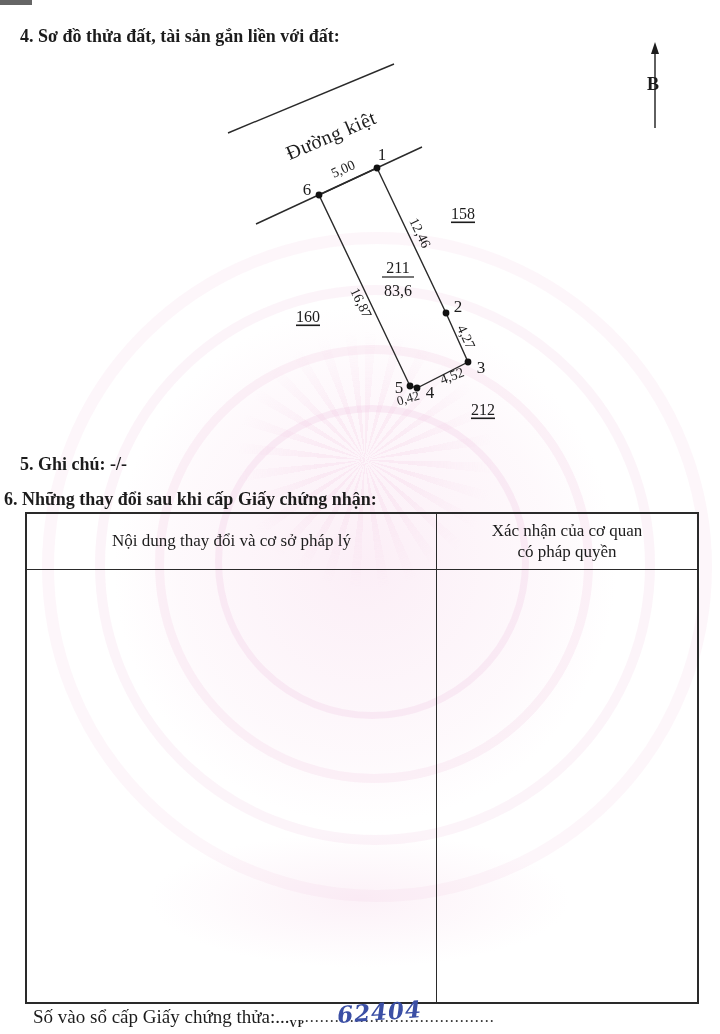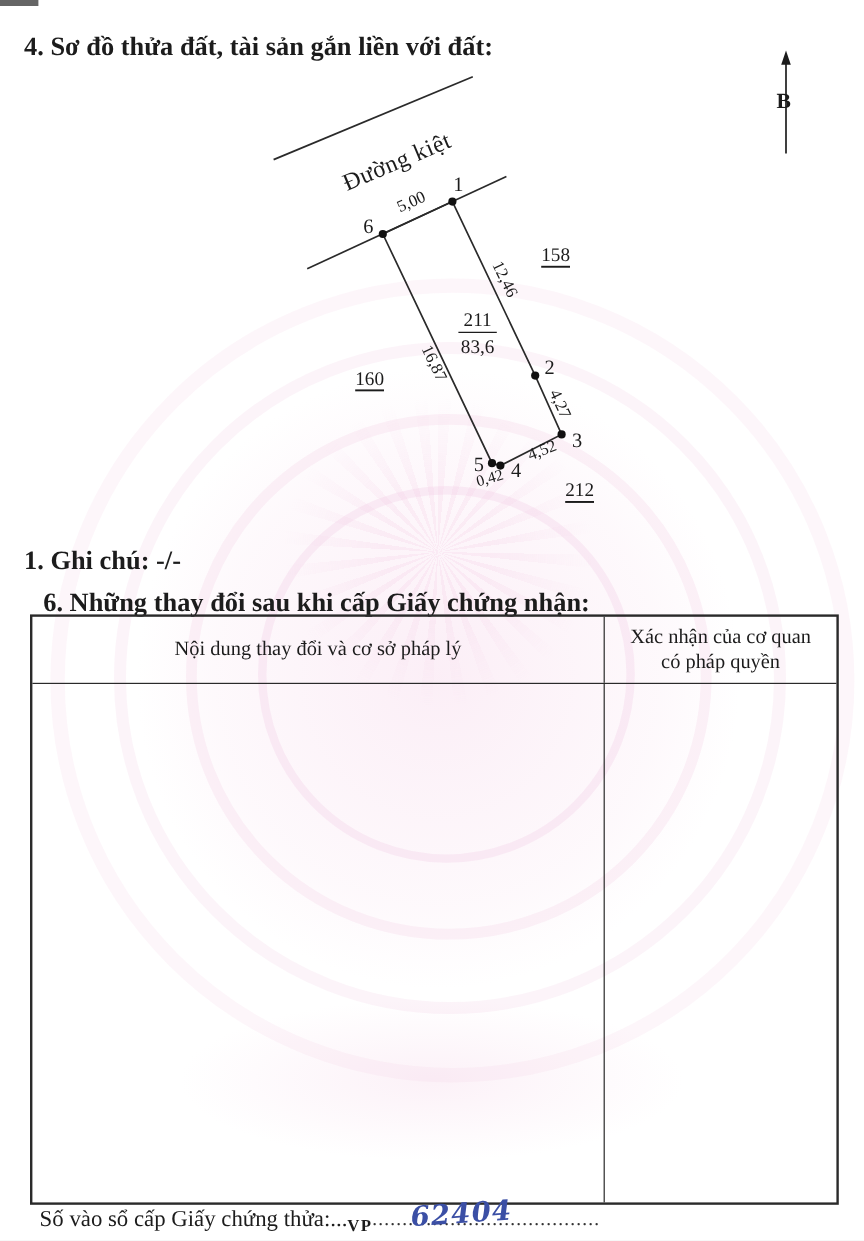--- a/index.html
+++ b/index.html
@@ -28,52 +28,52 @@
   .wm-r4{left:42px;top:232px;width:646px;height:646px;border-width:12px;border-color:rgba(243,203,227,.18);}
   .wm-burst{
     left:235px;top:330px;width:260px;height:260px;border-radius:50%;opacity:.55;
     background:repeating-conic-gradient(rgba(243,200,226,.40) 0deg 5deg,rgba(243,200,226,0) 5deg 13deg);
     -webkit-mask-image:radial-gradient(circle,#000 25%,transparent 70%);
     mask-image:radial-gradient(circle,#000 25%,transparent 70%);
   }
   .scan-mark{position:absolute;left:0;top:0;width:32px;height:5px;background:#4a4a4a;opacity:.85;}
 
   
-  .sec-title{position:absolute;font-weight:bold;font-size:22px;white-space:nowrap;}
+  .sec-title{position:absolute;font-weight:bold;font-size:18px;white-space:nowrap;}
   .sec4{left:20px;top:26px;}
   .sec5{left:20px;top:454px;}
-  .sec6{left:36px;top:489px;}
+  .sec6{left:4px;top:489px;}
 
   
   svg.diagram{position:absolute;left:0;top:0;}
   svg.diagram text{fill:#1c1c1c;font-family:"Liberation Serif","DejaVu Serif",serif;}
   .edge-len{font-size:14px;}
   .edge-len-sm{font-size:13px;}
   .vtx{font-size:17px;}
   .adj{font-size:16px;text-decoration:underline;}
   .road-name{font-size:20px;letter-spacing:.5px;}
   .parcel-no{font-size:16px;}
   .north-b{font-size:18px;font-weight:bold;}
 
   
   .chg-table{
     position:absolute;left:25px;top:512px;width:674px;height:492px;
     border:2px solid #2a2a2a;box-sizing:border-box;
     display:flex;flex-direction:column;background:transparent;
   }
   .chg-head{display:flex;height:56px;border-bottom:1.5px solid #2a2a2a;box-sizing:border-box;}
   .chg-body{display:flex;flex:1;}
-  .cell-l{width:477px;box-sizing:border-box;border-right:1.5px solid #2a2a2a;}
+  .cell-l{width:410px;box-sizing:border-box;border-right:1.5px solid #2a2a2a;}
   .cell-r{flex:1;box-sizing:border-box;}
   .th{display:flex;flex-direction:column;align-items:center;justify-content:center;
       font-size:17px;line-height:1.22;text-align:center;}
 
   
   .footer{position:absolute;left:33px;top:1006px;font-size:19px;white-space:nowrap;}
-  .footer .vp{font-weight:bold;font-size:14px;vertical-align:-4px;letter-spacing:1px;}
+  .footer .vp{font-weight:bold;font-size:10px;vertical-align:-4px;letter-spacing:1px;}
   .footer .dots{letter-spacing:1px;font-size:16px;vertical-align:1px;color:#333;}
   .leader-wrap{position:relative;display:inline-block;}
   .hand{
     position:absolute;left:2px;bottom:3px;
     color:#3b4fa5;font-style:italic;font-size:23px;font-weight:bold;
     transform:rotate(-4deg);letter-spacing:1px;
     font-family:"DejaVu Serif",serif;
   }
 </style>
 </head>
@@ -128,21 +128,21 @@
     <text class="adj" x="308" y="316" text-anchor="middle" dominant-baseline="central">160</text>
     <text class="adj" x="483" y="409" text-anchor="middle" dominant-baseline="central">212</text>
 
     <text class="road-name" transform="translate(331,135) rotate(-23)" text-anchor="middle" dominant-baseline="central">Đường kiệt</text>
 
     <line x1="655" y1="52" x2="655" y2="128" stroke="#1c1c1c" stroke-width="1.4"></line>
     <polygon points="655,42 651,54 659,54" fill="#1c1c1c"></polygon>
     <text class="north-b" x="653" y="84" text-anchor="middle" dominant-baseline="central">B</text>
   </svg>
 
-  <div class="sec-title sec5">1. Ghi chú: -/-</div>
+  <div class="sec-title sec5">5. Ghi chú: -/-</div>
 
   <div class="sec-title sec6">6. Những thay đổi sau khi cấp Giấy chứng nhận:</div>
 
   <div class="chg-table">
     <div class="chg-head">
       <div class="cell-l th">
         <div>Nội dung thay đổi và cơ sở pháp lý</div>
       </div>
       <div class="cell-r th">
         <div>Xác nhận của cơ quan</div>

